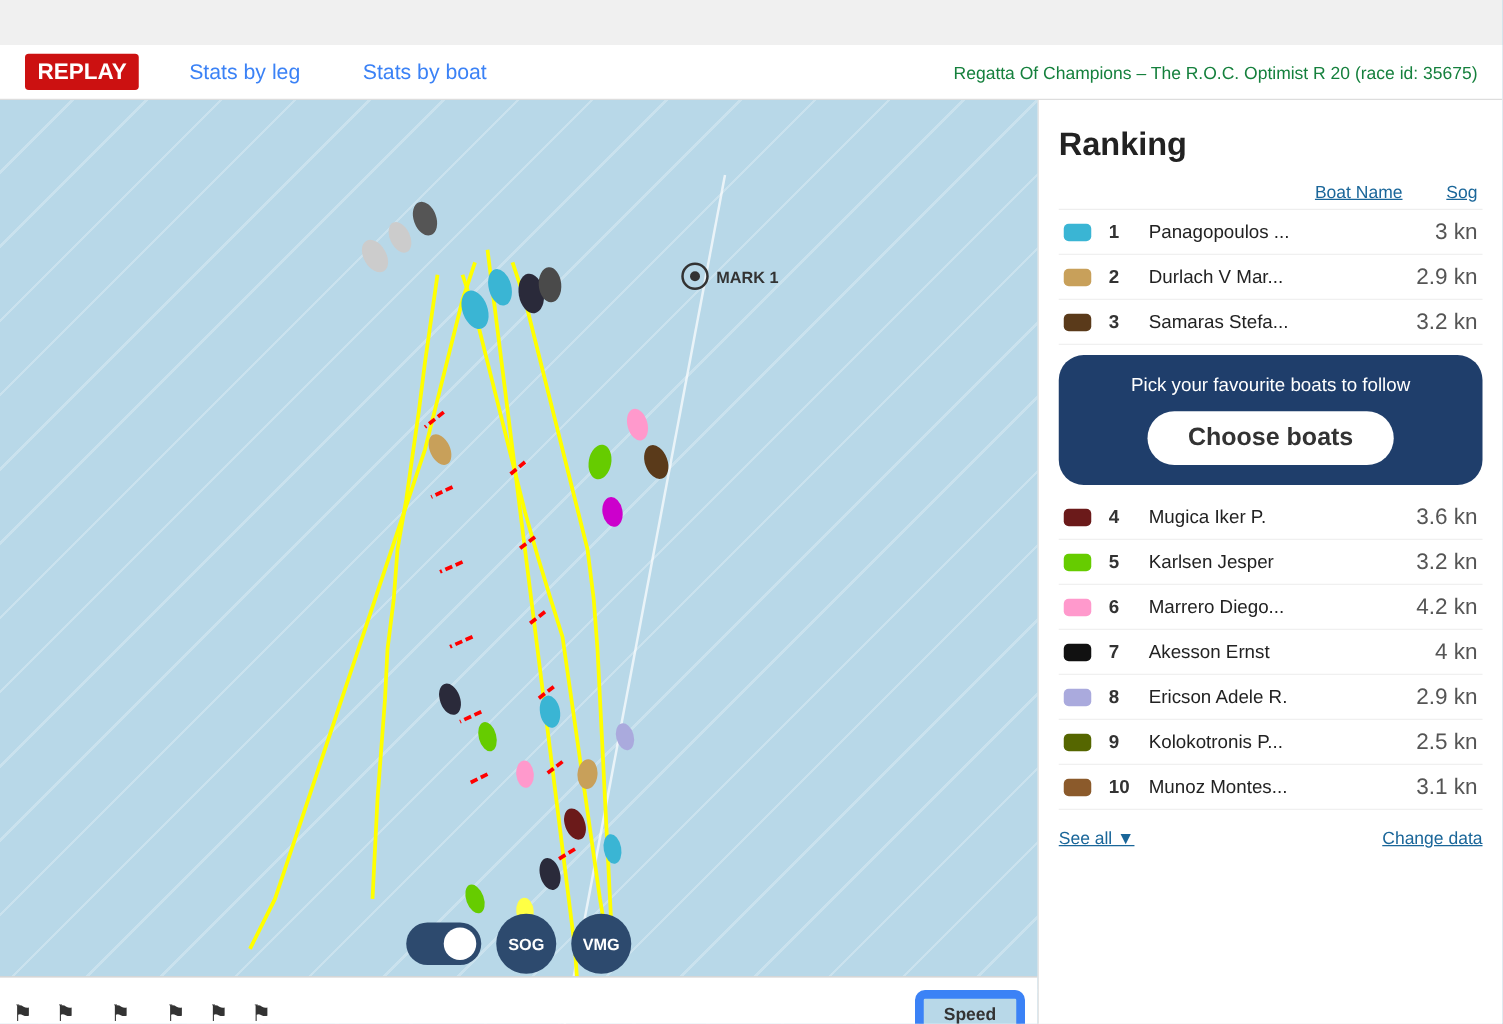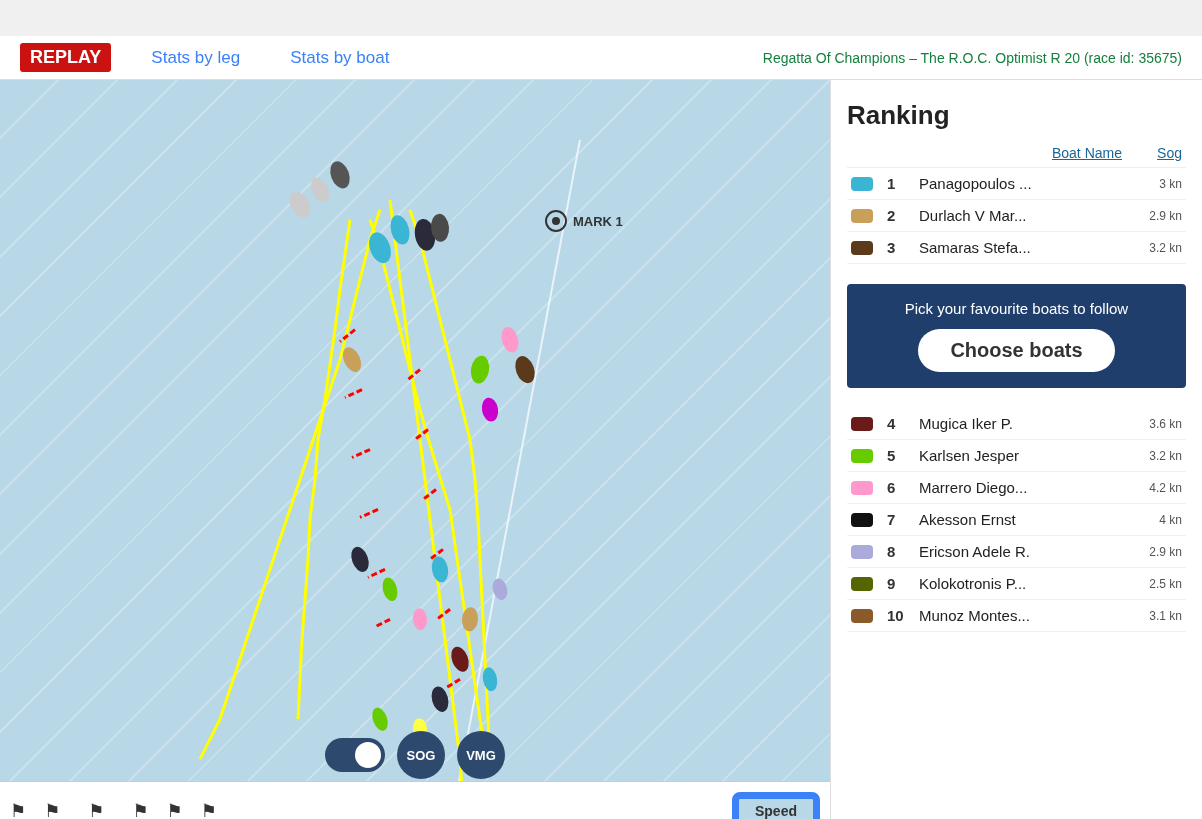--- a/index.html
+++ b/index.html
@@ -243,32 +243,32 @@
     .rank-num {
       font-size: 15px;
       font-weight: bold;
       color: #333;
     }
     .boat-name {
       font-size: 15px;
       color: #222;
     }
     .boat-sog {
-      font-size: 12px;
+      font-size: 18px;
       color: #555;
       text-align: right;
     }
 
     
     #favourite-box {
       background: #1f3e6b;
-      border-radius: 4px;
+      border-radius: 20px;
       padding: 16px;
       text-align: center;
-      margin: 20px 0;
+      margin: 8px 0;
     }
     #favourite-box p {
       color: #fff;
       font-size: 15px;
       margin-bottom: 12px;
     }
     #choose-boats-btn {
       background: #fff;
       color: #333;
       border: none;
@@ -484,14 +484,18 @@
         <div class="rank-row">
           <div>
             <div class="boat-icon" style="background: rgb(139, 90, 43); border-radius: 4px;"></div>
           </div>
           <div class="rank-num">10</div>
           <div class="boat-name">Munoz Montes...</div>
           <div class="boat-sog">3.1 kn</div>
         </div>
       </div>
 
+    <div id="bottom-links">
+      <span class="bottom-link">See all ▼</span>
+      <span class="bottom-link">Change data</span>
+    </div>
   </div>
 </div>
 
 </body></html>

